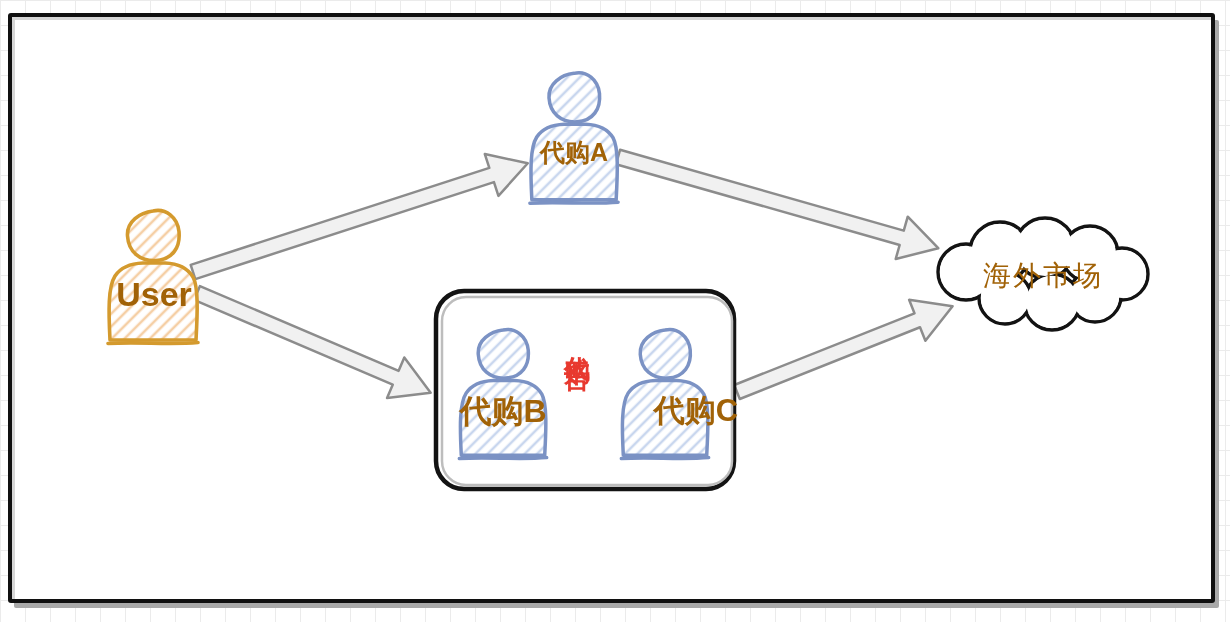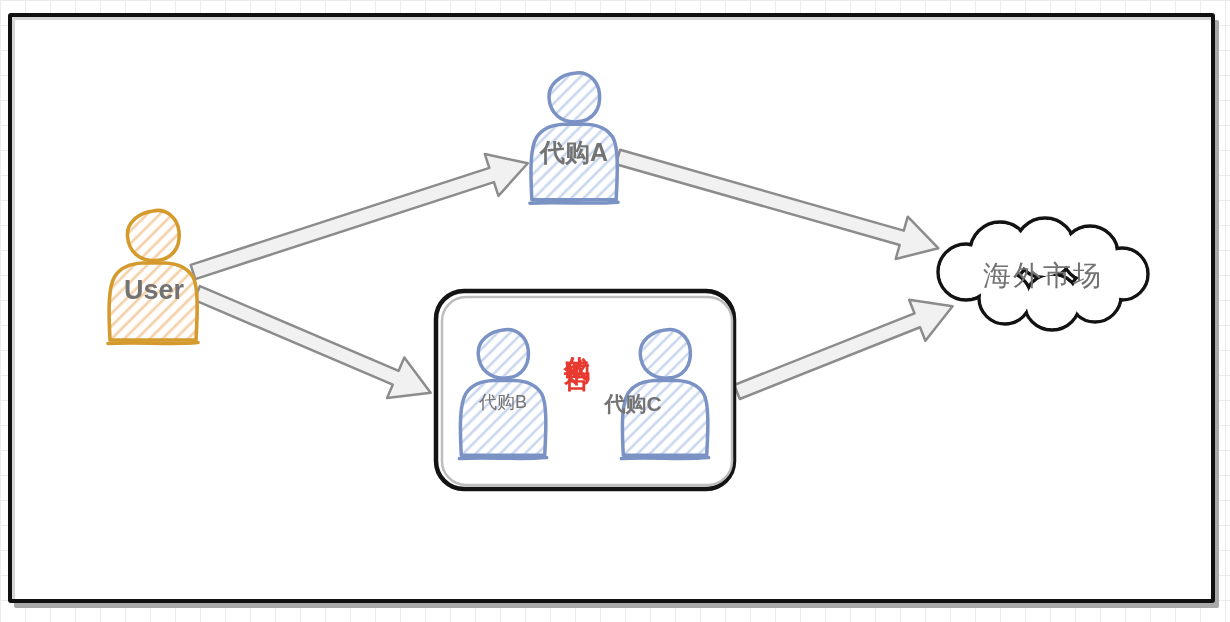--- a/index.html
+++ b/index.html
@@ -21,29 +21,29 @@
     border-radius: 3px;
     box-shadow: 5px 6px 0 -1px #a9a9a9, inset 4px 4px 0 -1px #d6d6d6;
   }
   svg.scene {
     position: absolute;
     left: 0; top: 0;
     width: 1230px; height: 622px;
   }
   .label {
     position: absolute;
-    color: #737373;
+    color: #a16207;
     text-align: center;
     white-space: nowrap;
     user-select: none;
   }
-  .label-user      { left: 108px; top: 275px; width: 92px;  font-size: 27px; font-weight: bold; }
+  .label-user      { left: 108px; top: 275px; width: 92px;  font-size: 34px; font-weight: bold; }
   .label-agent-a   { left: 528px; top: 136px; width: 92px;  font-size: 25px; font-weight: bold; }
-  .label-agent-b   { left: 457px; top: 390px; width: 92px;  font-size: 18px; font-weight: normal; }
-  .label-agent-c   { left: 587px; top: 390px; width: 92px;  font-size: 21px; font-weight: bold; }
+  .label-agent-b   { left: 457px; top: 390px; width: 92px;  font-size: 32px; font-weight: bold; }
+  .label-agent-c   { left: 650px; top: 390px; width: 92px;  font-size: 31px; font-weight: bold; }
   .label-platform  {
     left: 563px; top: 335px;
     font-size: 26px; font-weight: bold;
     color: #e8392f;
     writing-mode: vertical-rl;
     text-orientation: upright;
     letter-spacing: 3px;
     line-height: 1.1;
   }
   .label-market    { left: 960px; top: 257px; width: 166px; font-size: 28px; font-weight: normal; letter-spacing: 2px; }

